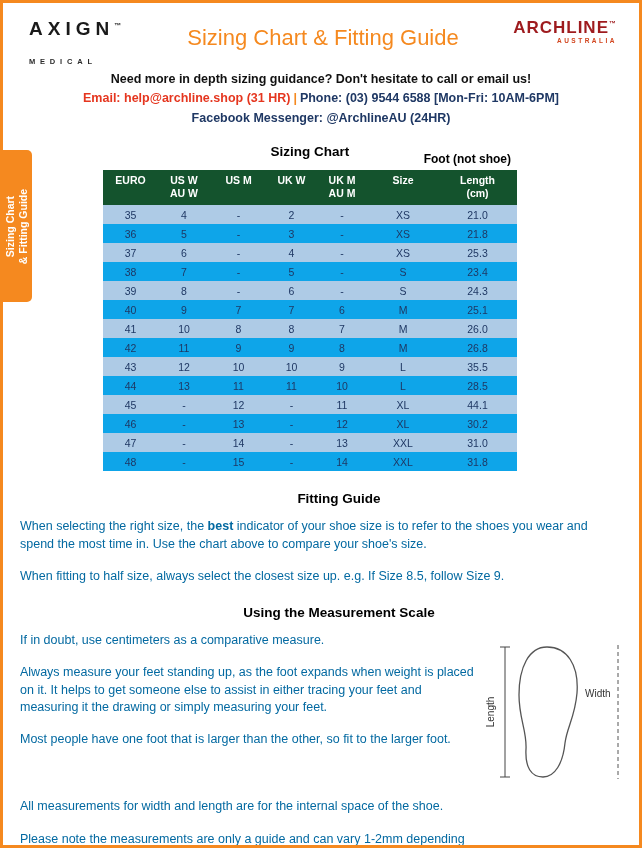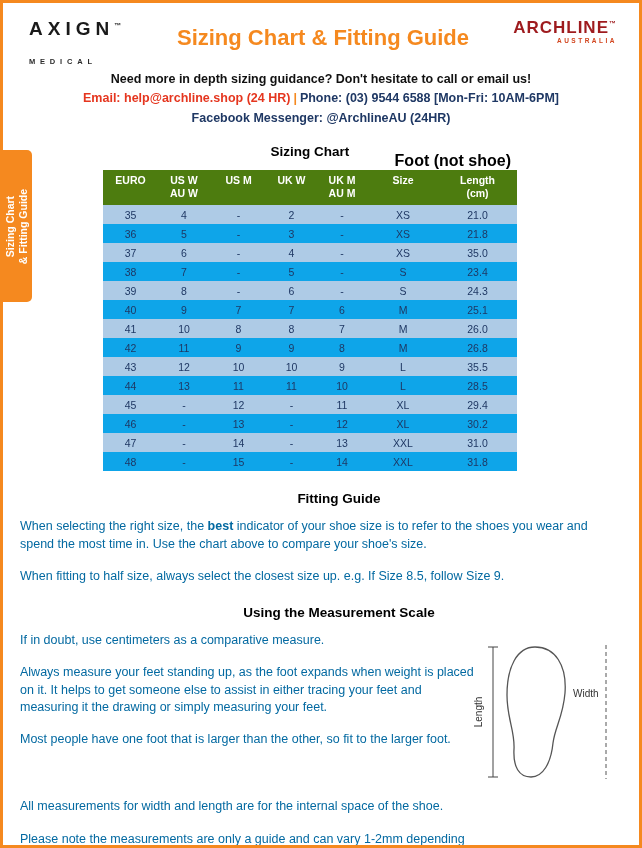--- a/index.html
+++ b/index.html
@@ -7,54 +7,54 @@
   .page{
     position:relative;width:642px;height:848px;box-sizing:border-box;
     border:3px solid #F5891F;background:#ffffff;overflow:hidden;
   }
   
   .header{display:flex;align-items:flex-start;padding:16px 22px 4px 26px;}
   .axign{width:120px;color:#1a1a1a;}
   .axign-name{font-size:19px;font-weight:bold;letter-spacing:5px;line-height:1;}
   .axign-name sup{font-size:7px;letter-spacing:0;}
   .axign-sub{font-size:7.5px;font-weight:bold;letter-spacing:4.8px;margin-top:19px;color:#2b2b2b;}
-  .page-title{flex:1;text-align:center;font-size:22px;font-weight:bold;color:#F5891F;padding-top:6px;}
+  .page-title{flex:1;text-align:center;font-size:22px;font-weight:normal;color:#F5891F;padding-top:6px;}
   .archline{width:120px;text-align:right;}
   .arch-name{font-size:17px;font-weight:bold;letter-spacing:1px;color:#9E1B1E;line-height:1;}
   .arch-name sup{font-size:7px;}
   .arch-sub{font-size:6.5px;font-weight:bold;letter-spacing:2.5px;color:#D2451E;margin-top:1px;}
   
   .contact{ text-align:center;font-size:12.5px;font-weight:bold;line-height:1.55;color:#111;}
   .contact .email{color:#E5361F;}
   .contact .sep{color:#F5891F;padding:0 3px;}
   .contact .phone{color:#1F3864;}
   .contact .messenger{color:#1F3864;}
   
   .side-tab{position:absolute;left:0;top:147px;width:29px;height:152px;background:#F5891F;border-radius:0 5px 5px 0;}
   .side-tab .rot{
     position:absolute;width:152px;height:29px;left:-61.5px;top:61.5px;
     transform:rotate(-90deg);text-align:center;color:#fff;font-weight:bold;
     font-size:10.5px;line-height:1.25;
   }
   
   .chart-head{position:relative;margin-top:16px;height:22px;}
   .chart-title{margin-left:100px;width:414px;text-align:center;font-size:13.5px;font-weight:bold;color:#000;}
-  .foot-note{position:absolute;right:128px;top:8px;font-size:16px;font-weight:bold;color:#000;}
+  .foot-note{position:absolute;right:128px;top:8px;font-size:12px;font-weight:bold;color:#000;}
   table.sizing{border-collapse:collapse;table-layout:fixed;width:414px;margin:4px 0 0 100px;}
-  table.sizing th{background:#4d7c0f;color:#ffffff;font-size:10.5px;font-weight:bold;padding:4px 8px 5px;vertical-align:top;line-height:1.25;}
+  table.sizing th{background:#14532d;color:#ffffff;font-size:10.5px;font-weight:bold;padding:4px 8px 5px;vertical-align:top;line-height:1.25;}
   table.sizing td{font-size:10.5px;color:#1F3864;text-align:center;padding:2.5px 0;line-height:14px;}
   table.sizing tr.even td{background:#AECBE6;text-align:center;}
   table.sizing tr.odd td{background:#0ea5e9;}
   
   .section-title{text-align:center;font-size:13.5px;font-weight:bold;color:#000;margin:20px 0 12px;padding-left:36px;}
   .para{font-size:12.5px;color:#0369a1;line-height:1.38;margin:0 16px 15px 17px;}
   .measurement{position:relative;}
   .measurement .para{max-width:462px;}
   .para.gap-top{margin-top:50px;}
-  .diagram{position:absolute;right:16px;top:30px;width:150px;height:152px;}
+  .diagram{position:absolute;right:4px;top:30px;width:150px;height:152px;}
   .diagram svg text{font-family:"Liberation Sans",sans-serif;font-size:10px;fill:#333;}
 </style>
 </head>
 <body>
 
 <div class="page">
 
   <div class="header">
     <div class="axign">
       <div class="axign-name"><span>AXIGN</span><sup>™</sup></div>
@@ -63,21 +63,21 @@
     <div class="page-title">Sizing Chart &amp; Fitting Guide</div>
     <div class="archline">
       <div class="arch-name"><span>ARCHLINE</span><sup>™</sup></div>
       <div class="arch-sub">AUSTRALIA</div>
     </div>
   </div>
 
   <div class="contact">
     <div>Need more in depth sizing guidance? Don't hesitate to call or email us!</div>
     <div>
-      <span class="email">Email: help@archline.shop (24 HR)</span><span class="sep">|</span><span class="phone">Phone: (03) 9544 6588 [Mon-Fri: 10AM-6PM]</span>
+      <span class="email">Email: help@archline.shop (31 HR)</span><span class="sep">|</span><span class="phone">Phone: (03) 9544 6588 [Mon-Fri: 10AM-6PM]</span>
     </div>
     <div class="messenger">Facebook Messenger: @ArchlineAU (24HR)</div>
   </div>
 
   <div class="side-tab">
     <div class="rot">
       <span>Sizing Chart</span><br><span>&amp; Fitting Guide</span>
     </div>
   </div>
 
@@ -142,21 +142,21 @@
           <td>XS</td>
           <td>21.8</td>
         </tr>
         <tr class="even">
           <td>37</td>
           <td>6</td>
           <td>-</td>
           <td>4</td>
           <td>-</td>
           <td>XS</td>
-          <td>35.0</td>
+          <td>25.3</td>
         </tr>
         <tr class="odd">
           <td>38</td>
           <td>7</td>
           <td>-</td>
           <td>5</td>
           <td>-</td>
           <td>S</td>
           <td>23.4</td>
         </tr>
@@ -214,21 +214,21 @@
           <td>L</td>
           <td>28.5</td>
         </tr>
         <tr class="even">
           <td>45</td>
           <td>-</td>
           <td>12</td>
           <td>-</td>
           <td>11</td>
           <td>XL</td>
-          <td>29.4</td>
+          <td>44.1</td>
         </tr>
         <tr class="odd">
           <td>46</td>
           <td>-</td>
           <td>13</td>
           <td>-</td>
           <td>12</td>
           <td>XL</td>
           <td>30.2</td>
         </tr>

